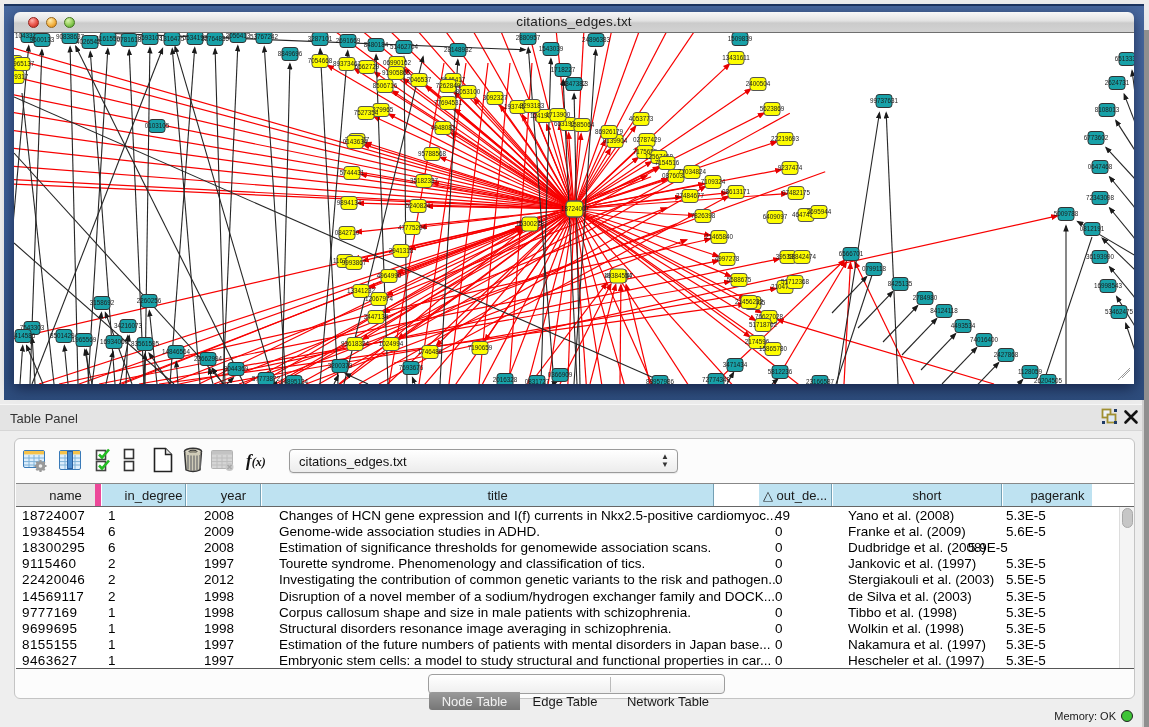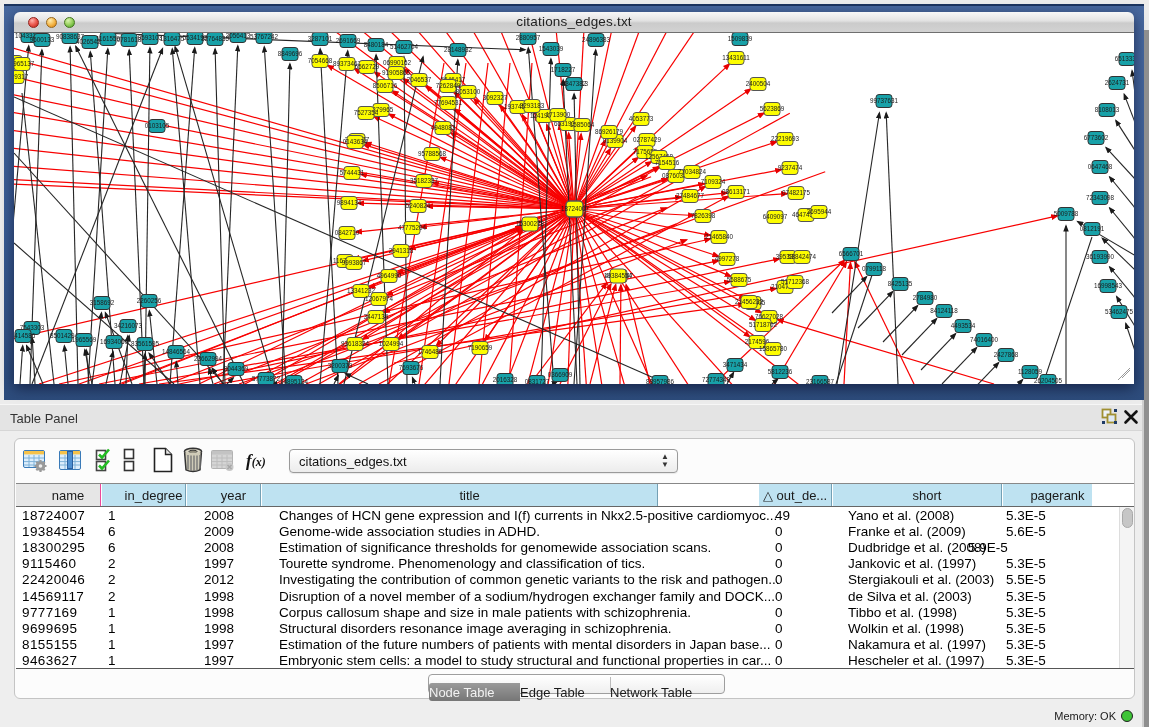--- a/index.html
+++ b/index.html
@@ -18,28 +18,28 @@
 #wpanel{position:absolute;left:14px;top:438px;width:1121px;height:261px;background:#fcfcfc;border:1px solid #c4c4c4;border-radius:6px}
 .ti{position:absolute;top:447px}
 .fx{position:absolute;left:246px;top:451px;font-family:"Liberation Serif",serif;font-style:italic;font-weight:bold;font-size:17px;color:#111}
 .fx i{font-size:12px;font-weight:bold}
 #combo{position:absolute;left:289px;top:449px;width:389px;height:24px;border:1px solid #9a9a9a;border-radius:4px;background:linear-gradient(#fff,#ececec);box-shadow:0 1px 1px rgba(0,0,0,.08)}
 #combo span{position:absolute;left:9px;top:4px;font-size:13px;color:#111}
 #combo .car{position:absolute;right:8px;top:3px;font-size:8px;color:#333;line-height:8px;text-align:center}
 #tablebg{position:absolute;left:16px;top:507px;width:1103px;height:161px;background:#fff}
 #thead{position:absolute;left:16px;top:483px;width:1118px;height:24px;background:#fff;border-top:1px solid #888;border-bottom:1px solid #666}
 #thead .hc{position:absolute;top:0;height:100%;background:#bee2f1;border-right:1px solid #74a0b4;font-size:13px;color:#1a1a1a;text-align:center;line-height:23px;padding-left:20px}
-#thead .g{background:#e6e6e6;border-right:1px solid #ec4899}
+#thead .g{background:#e6e6e6;border-right:6px solid #ec4899}
 .trow{position:absolute;left:16px;width:1103px;height:16px;font-size:13.5px;color:#000;background:#fff}
 .trow span{position:absolute;top:0;line-height:16px;white-space:nowrap}
 #tbl-r{position:absolute;left:1119px;top:507px;width:15px;height:161px;background:#f4f4f4;border-left:1px solid #ddd}
 #tbl-r .th{position:absolute;left:1.5px;top:1px;width:11px;height:20px;border-radius:6px;background:#c6c6c6;border:1px solid #a8a8a8}
 #tbl-bot{position:absolute;left:16px;top:668px;width:1118px;height:1px;background:#555}
 #tabs{position:absolute;left:428px;top:674px;width:297px;height:20px;border:1px solid #9e9e9e;border-radius:4px;background:linear-gradient(#fff,#efefef);font-size:13px}
-#tabs .seg{position:absolute;top:8px;height:100%;line-height:19px;text-align:left;color:#1a1a1a}
+#tabs .seg{position:absolute;top:17px;height:100%;line-height:19px;text-align:center;color:#1a1a1a}
 #tabs .sel{background:linear-gradient(#9a9a9a,#767676);color:#f2f2f2;border-radius:3px 0 0 3px}
 #tabs .d{position:absolute;top:2px;width:1px;height:15px;background:#bbb}
 #mem{position:absolute;right:33px;top:710px;font-size:11px;color:#1a1a1a}
 #memdot{position:absolute;left:1121px;top:710px;width:12px;height:12px;border-radius:50%;background:#3ec437;border:1.5px solid #222}
 #redge{position:absolute;left:1144px;top:30px;width:5px;height:697px;background:#8f8f8f}
 #redge2{position:absolute;left:1142px;top:400px;width:2px;height:327px;background:#cfcfcf}
 </style></head>
 <body>
 <div id="netpanel">
   <div id="macwin">
@@ -995,21 +995,21 @@
 
 <div id="combo">
     <span>citations_edges.txt</span>
     <div class="car">▲<br>▼</div>
   </div>
 <div id="tablebg"></div>
 <div id="thead">
   <div class="hc g" style="left:0;width:85px">name</div>
   <div class="hc" style="left:86px;width:84px">in_degree</div>
   <div class="hc" style="left:171px;width:74px">year</div>
-  <div class="hc" style="left:246px;width:396px">title</div>
+  <div class="hc" style="left:246px;width:452px">title</div>
   <div class="hc" style="left:743px;width:73px;padding-left:4px;text-align:left">△ out_de...</div>
   <div class="hc" style="left:817px;width:169px">short</div>
   <div class="hc" style="left:987px;width:89px;border-right:none">pagerank</div>
 </div>
 <div class="trow" style="top:508px">
     <span style="left:6px;letter-spacing:.4px">18724007</span>
     <span style="left:92px">1</span>
     <span style="left:188px">2008</span>
     <span style="left:263px">Changes of HCN gene expression and I(f) currents in Nkx2.5-positive cardiomyoc...</span>
     <span style="left:759px">49</span>

